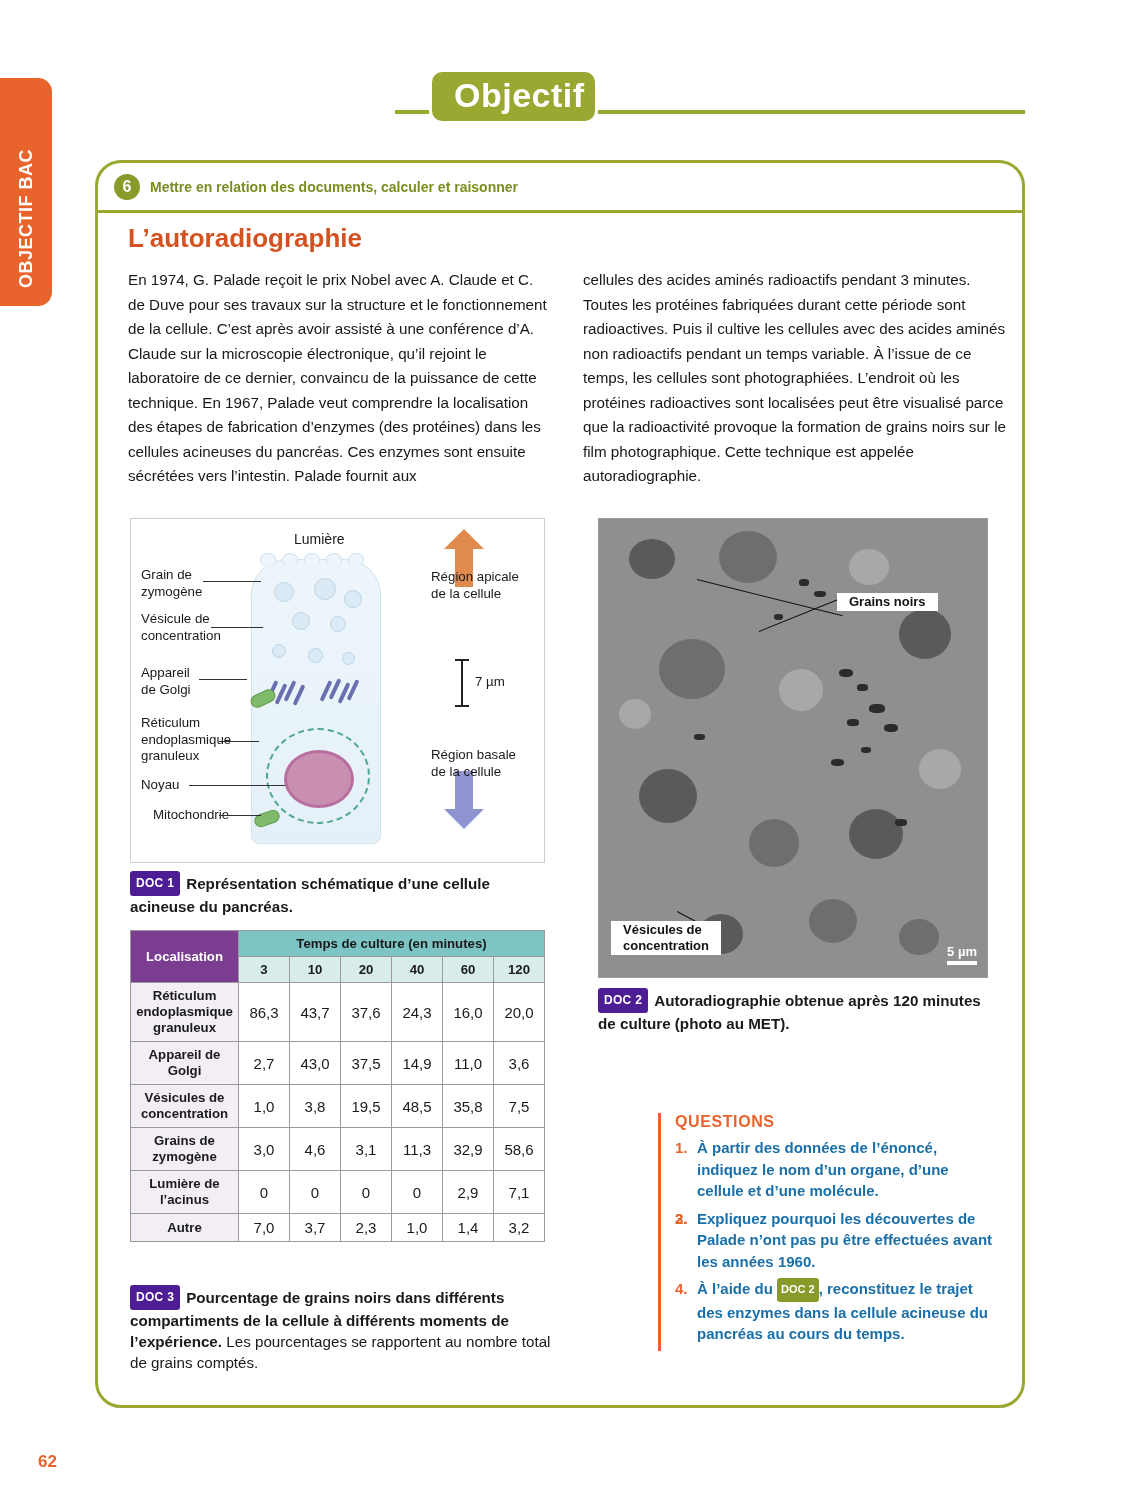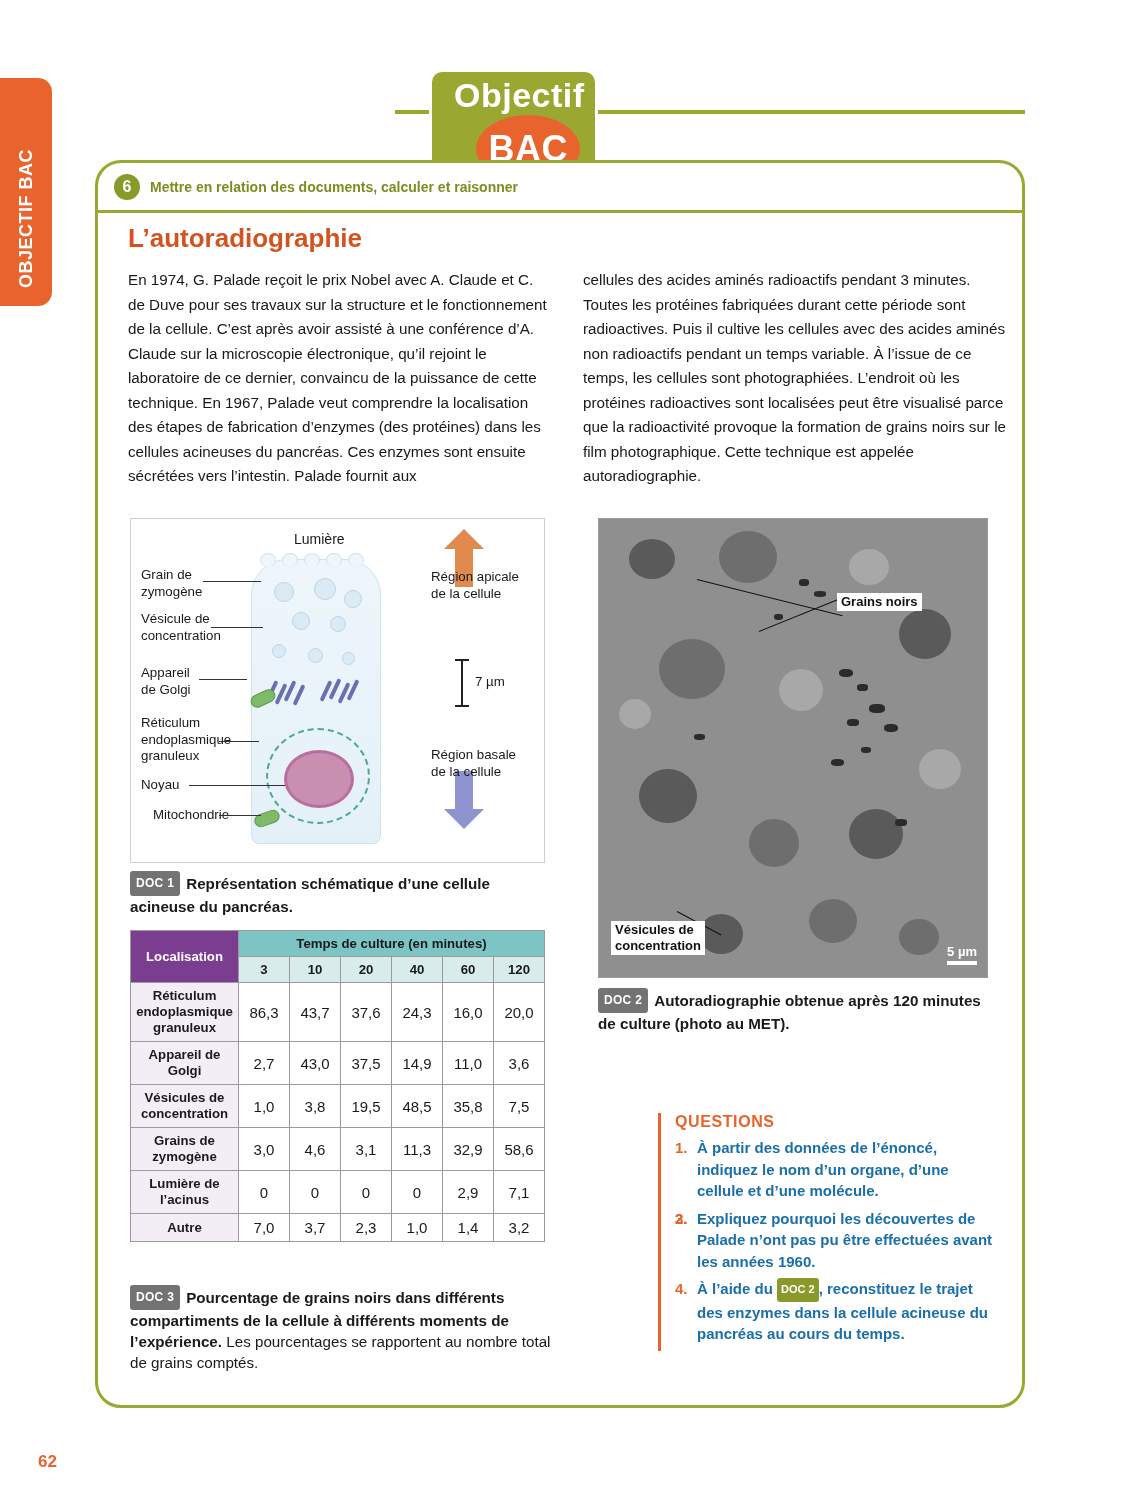--- a/index.html
+++ b/index.html
@@ -133,21 +133,21 @@
   .scalebar:before,.scalebar:after{
     content:"";position:absolute;left:-6px;width:14px;height:2px;background:#222;
   }
   .scalebar:before{top:0;} .scalebar:after{bottom:0;}
   .fig1 .lbl{position:absolute;font-size:13.3px;line-height:16.5px;}
   .fig1 .lead{position:absolute;height:1px;background:#333;}
   .fig1 .rlbl{position:absolute;font-size:13.3px;line-height:16.5px;}
 
   
   .doc-tag{
-    display:inline-block;background:#737373;color:#fff;font-weight:bold;
+    display:inline-block;background:#4c1d95;color:#fff;font-weight:bold;
     font-size:12px;padding:2px 6px;border-radius:3px;margin-right:6px;
     vertical-align:2px;letter-spacing:.3px;
   }
   .doc-cap{
     position:absolute;font-size:15.2px;line-height:21px;font-weight:bold;
   }
   .doc-cap .normal{font-weight:normal;}
 
   
   .tbl{
@@ -167,21 +167,21 @@
     border:1px solid #999;
     background:#8f8f8f;
     overflow:hidden;
   }
   .grain{position:absolute;background:#2b2b2b;border-radius:40%;}
   .blob{position:absolute;border-radius:50%;background:#6e6e6e;}
   .blob.dark{background:#5a5a5a;}
   .blob.light{background:#a8a8a8;}
   .fig2 .annot{
     position:absolute;font-size:13px;font-weight:bold;color:#111;
-    background:#fff;padding:1px 4px;line-height:16px;
+    background:#fff;padding:1px 12px;line-height:16px;
   }
   .fig2 .aline{position:absolute;background:#111;height:1px;transform-origin:left center;}
   .scale2{position:absolute;right:10px;bottom:12px;color:#fff;font-size:13px;font-weight:bold;}
   .scale2 .bar{display:block;height:4px;background:#fff;margin-top:2px;}
 
   
   .questions{
     position:absolute;left:560px;top:950px;width:340px;
     border-left:3px solid #e8642c;padding-left:14px;
   }
@@ -205,21 +205,20 @@
 <body>
 
 <div class="side-tab">
   <span>OBJECTIF BAC</span>
 </div>
 
 <div class="header">
   <div class="rule"></div>
   <div class="objectif-badge">
     <span>Objectif</span>
-    <span class="bac">BAC</span>
   </div>
 </div>
 
 <div class="panel">
 
   <div class="panel-title">
     <div class="num-circle">6</div>
     <h2>Mettre en relation des documents, calculer et raisonner</h2>
   </div>
 

